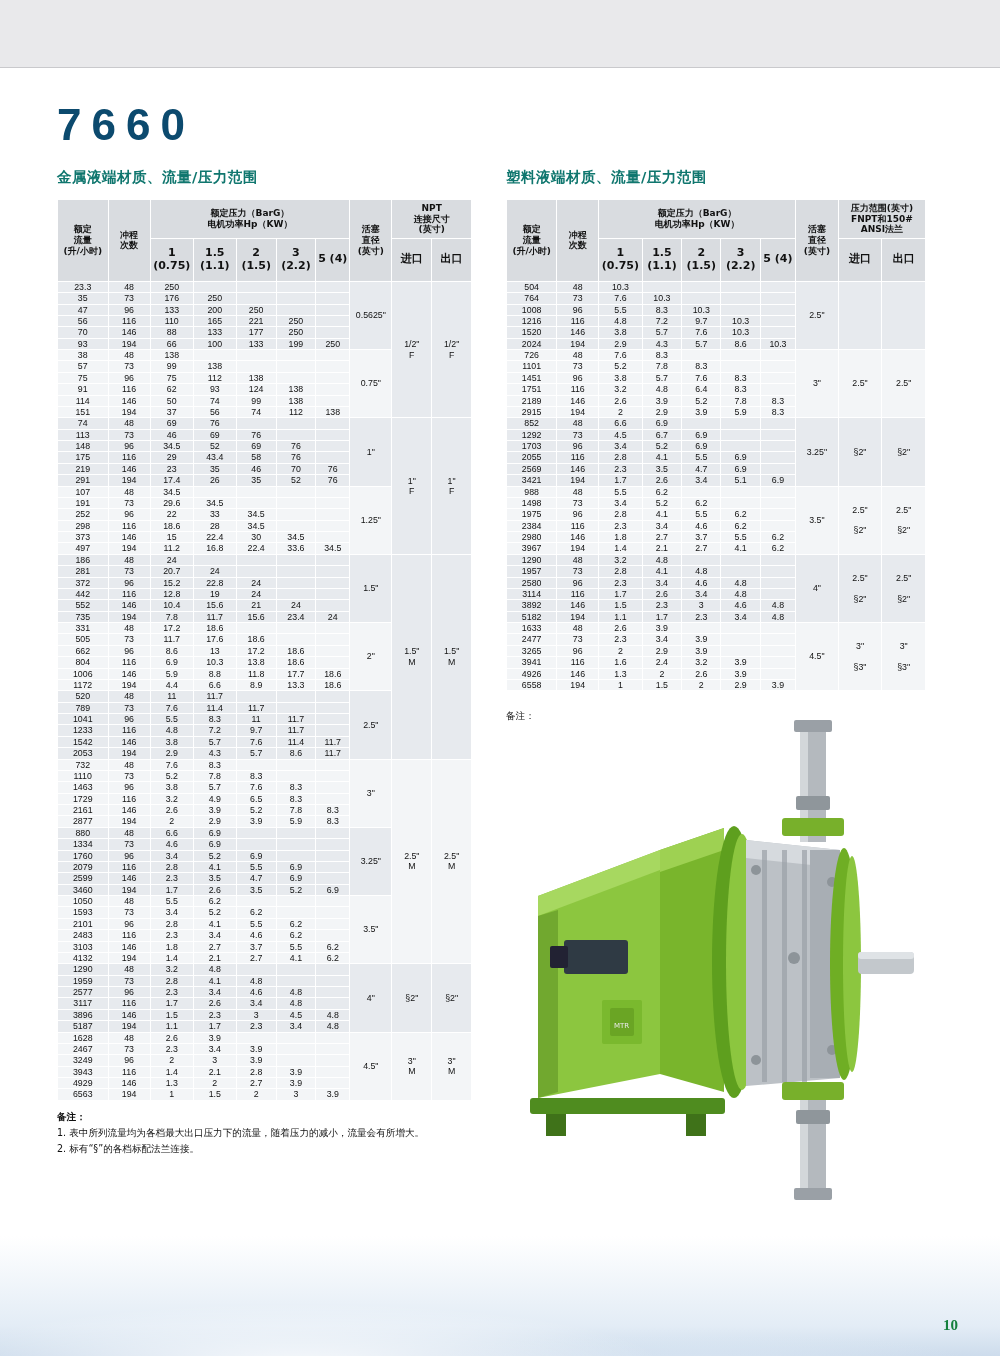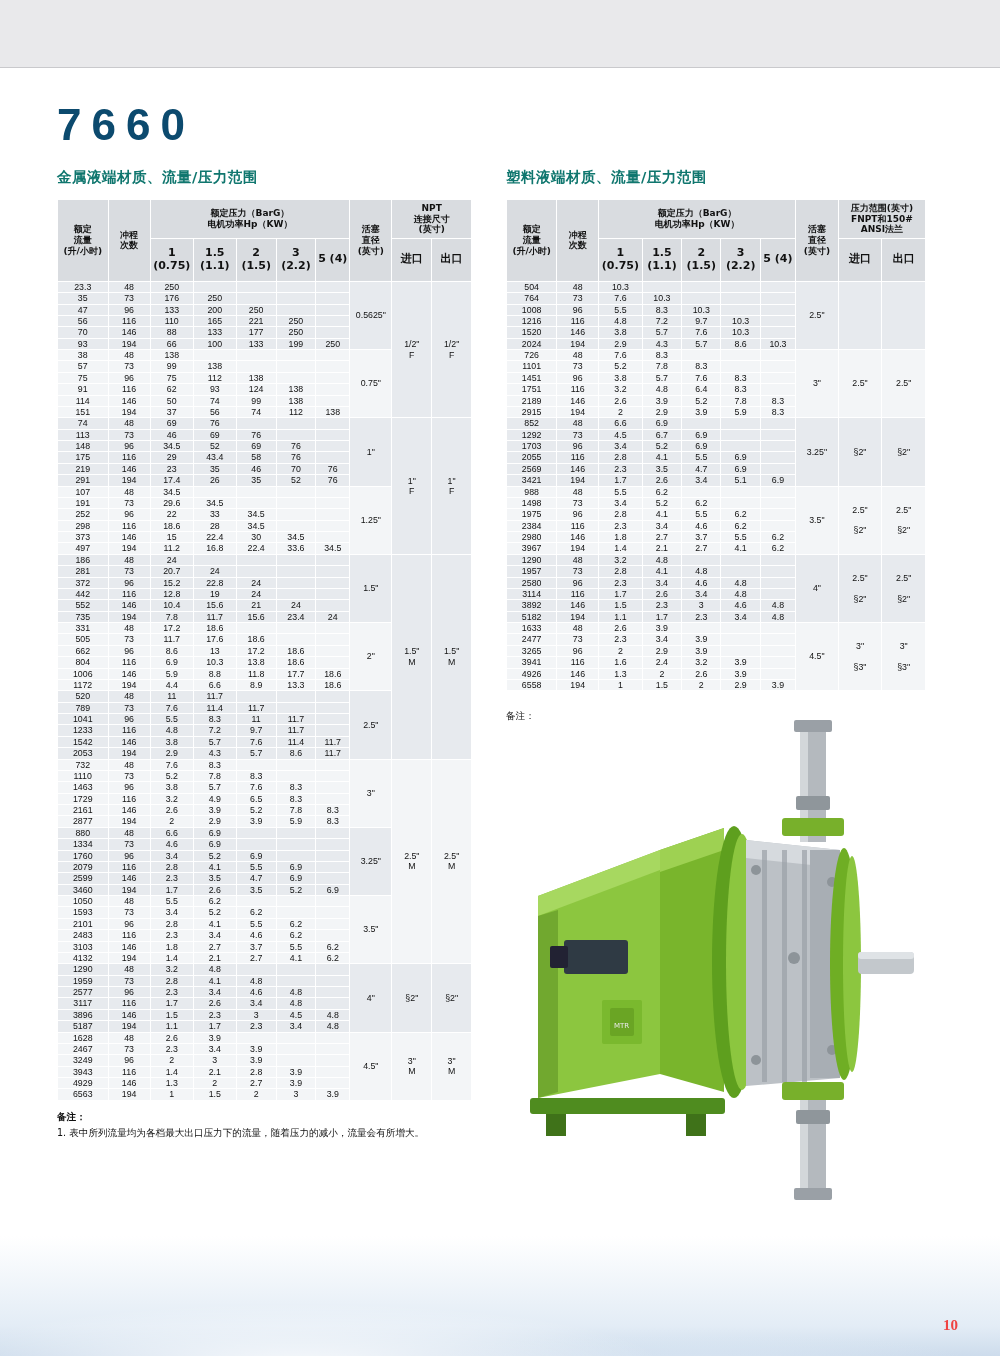--- a/index.html
+++ b/index.html
@@ -20,21 +20,21 @@
   .bottom-swirl {
     position:absolute; left:0; bottom:0; width:1000px; height:120px;
     background:
       radial-gradient(ellipse 520px 90px at 300px 130px, rgba(255,255,255,.85), rgba(255,255,255,0) 70%),
       radial-gradient(ellipse 420px 70px at 700px 140px, rgba(220,232,244,.9), rgba(255,255,255,0) 70%),
       linear-gradient(180deg, rgba(255,255,255,0) 0%, rgba(222,233,244,.85) 75%, rgba(205,220,236,1) 100%);
     pointer-events:none;
   }
   .page-num {
     position:absolute; right:42px; bottom:22px;
-    font-weight:bold; font-size:15px; color:#ef4444;
+    font-weight:bold; font-size:15px; color:#15803d;
     font-family:"Liberation Serif", serif;
   }
   .title {
     position:absolute; left:57px; top:100px;
     font-size:44px; font-weight:bold; letter-spacing:10px;
     color:#0c4a6e;
     font-family:"Liberation Sans", sans-serif;
   }
   .col-left { position:absolute; left:57px; top:168px; width:415px; }
   .col-right { position:absolute; left:506px; top:168px; width:420px; }
@@ -825,20 +825,21 @@
           <td class="num">2</td>
           <td class="num">3</td>
           <td class="num">3.9</td>
         </tr>
       </tbody>
   </table>
 
   <div class="notes">
     <div class="nt-title">备注：</div>
     <div>1. 表中所列流量均为各档最大出口压力下的流量，随着压力的减小，流量会有所增大。</div>
+    <div>2. 标有“§”的各档标配法兰连接。</div>
   </div>
 </div>
 
 <div class="col-right">
   <div class="sec-head">塑料液端材质、流量/压力范围</div>
 
   <table class="spec">
     <colgroup>
       <col style="width:12%">
         <col style="width:10%">

